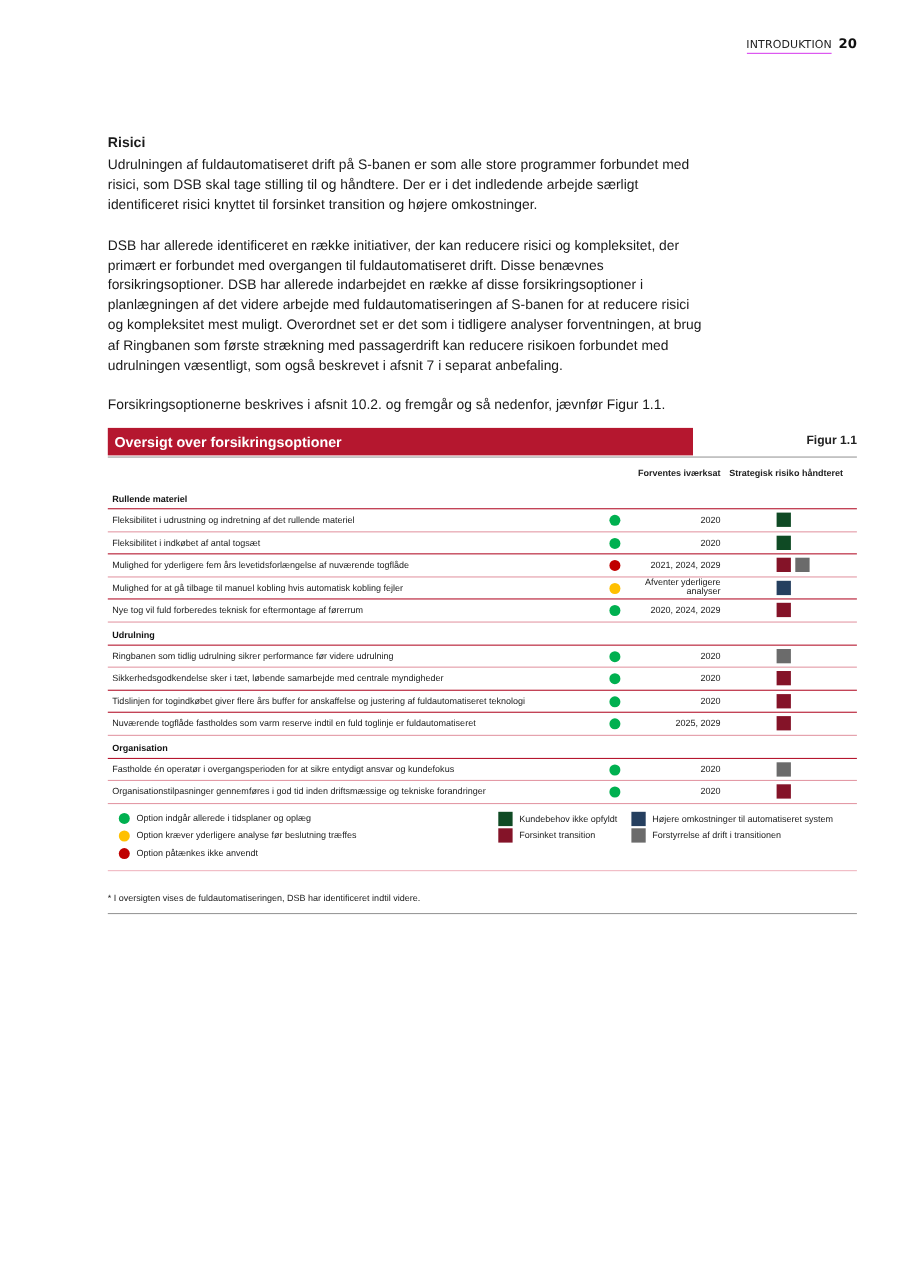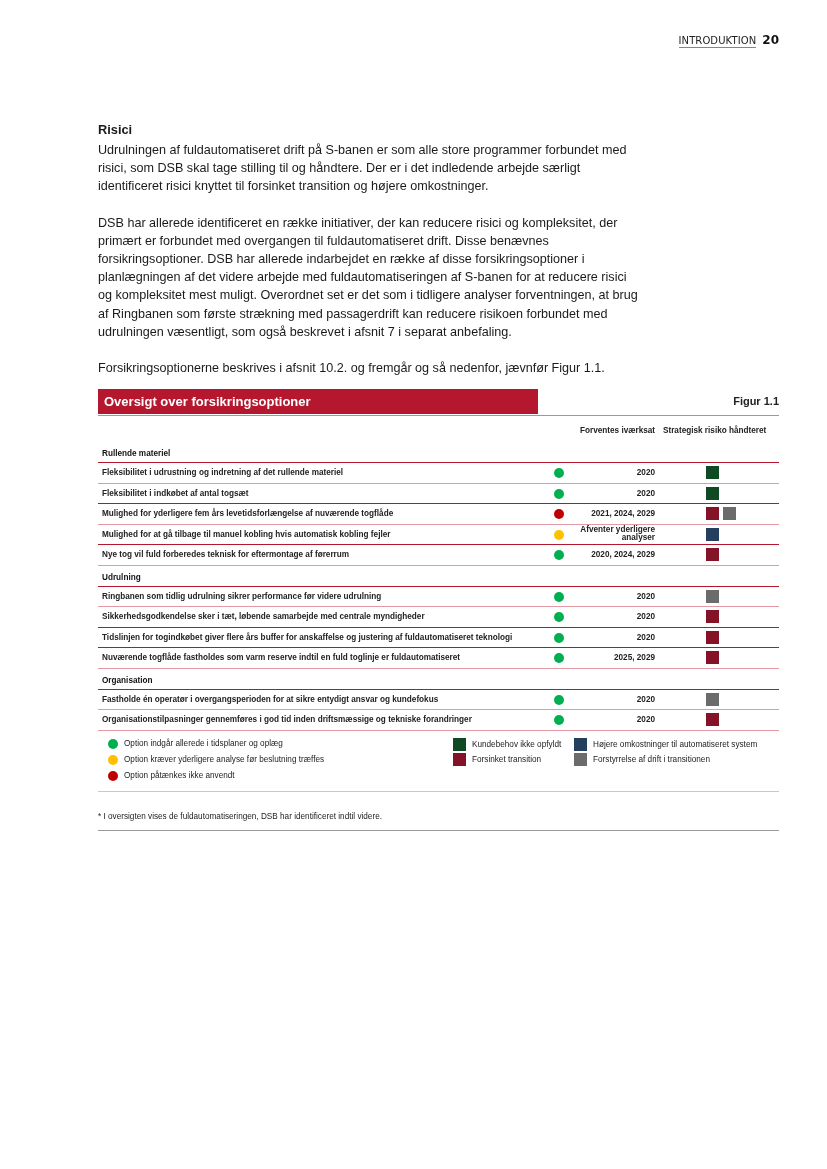--- a/index.html
+++ b/index.html
@@ -24,41 +24,40 @@
   }
   .body-text h3 { margin: 2px 0 2px 0; font-size: 12.8px; font-weight: bold; line-height: 18px; }
   .body-text p { margin: 0 0 18px 0; }
 
   .figure {
     position: absolute; left: 98px; top: 389px; width: 681px;
     font-family: "Liberation Sans", sans-serif;
   }
   .fig-head { position: relative; height: 26px; border-bottom: 1px solid #9a9a9a; }
   .fig-title {
-    position: absolute; left: 0; top: 0; width: 440px; height: 25px;
+    position: absolute; left: 0; top: 0; width: 532px; height: 25px;
     background: #b5172f; color: #fff; font-weight: bold; font-size: 13px;
     line-height: 25px; padding-left: 6px; box-sizing: border-box;
   }
   .fig-number {
     position: absolute; right: 0; top: 6px; font-size: 11px; font-weight: bold; color: #222;
   }
   .col-heads {
     position: relative; height: 26px; font-size: 8.2px; font-weight: bold; color: #222;
   }
   .col-heads .c1 { position: absolute; left: 482px; top: 10px; }
   .col-heads .c2 { position: absolute; left: 565px; top: 10px; }
 
   .group-title {
     font-size: 8.2px; font-weight: bold; color: #111; height: 20px; line-height: 24px;
     padding-left: 4px;
   }
   .row {
     position: relative; height: 19.5px; font-size: 8.2px; color: #222;
     border-top: 1px solid #b5172f;
-    font-weight: bold;
   }
   .row.light { border-top-color: #e39aa6; }
   .row .label { position: absolute; left: 4px; top: 5px; white-space: nowrap; }
   .row .dot {
     position: absolute; left: 456px; top: 5px; width: 10px; height: 10px; border-radius: 50%;
   }
   .row .year {
     position: absolute; right: 124px; top: 5px; text-align: right; white-space: nowrap;
   }
   .row .year.two { top: 1px; line-height: 8.5px; }

